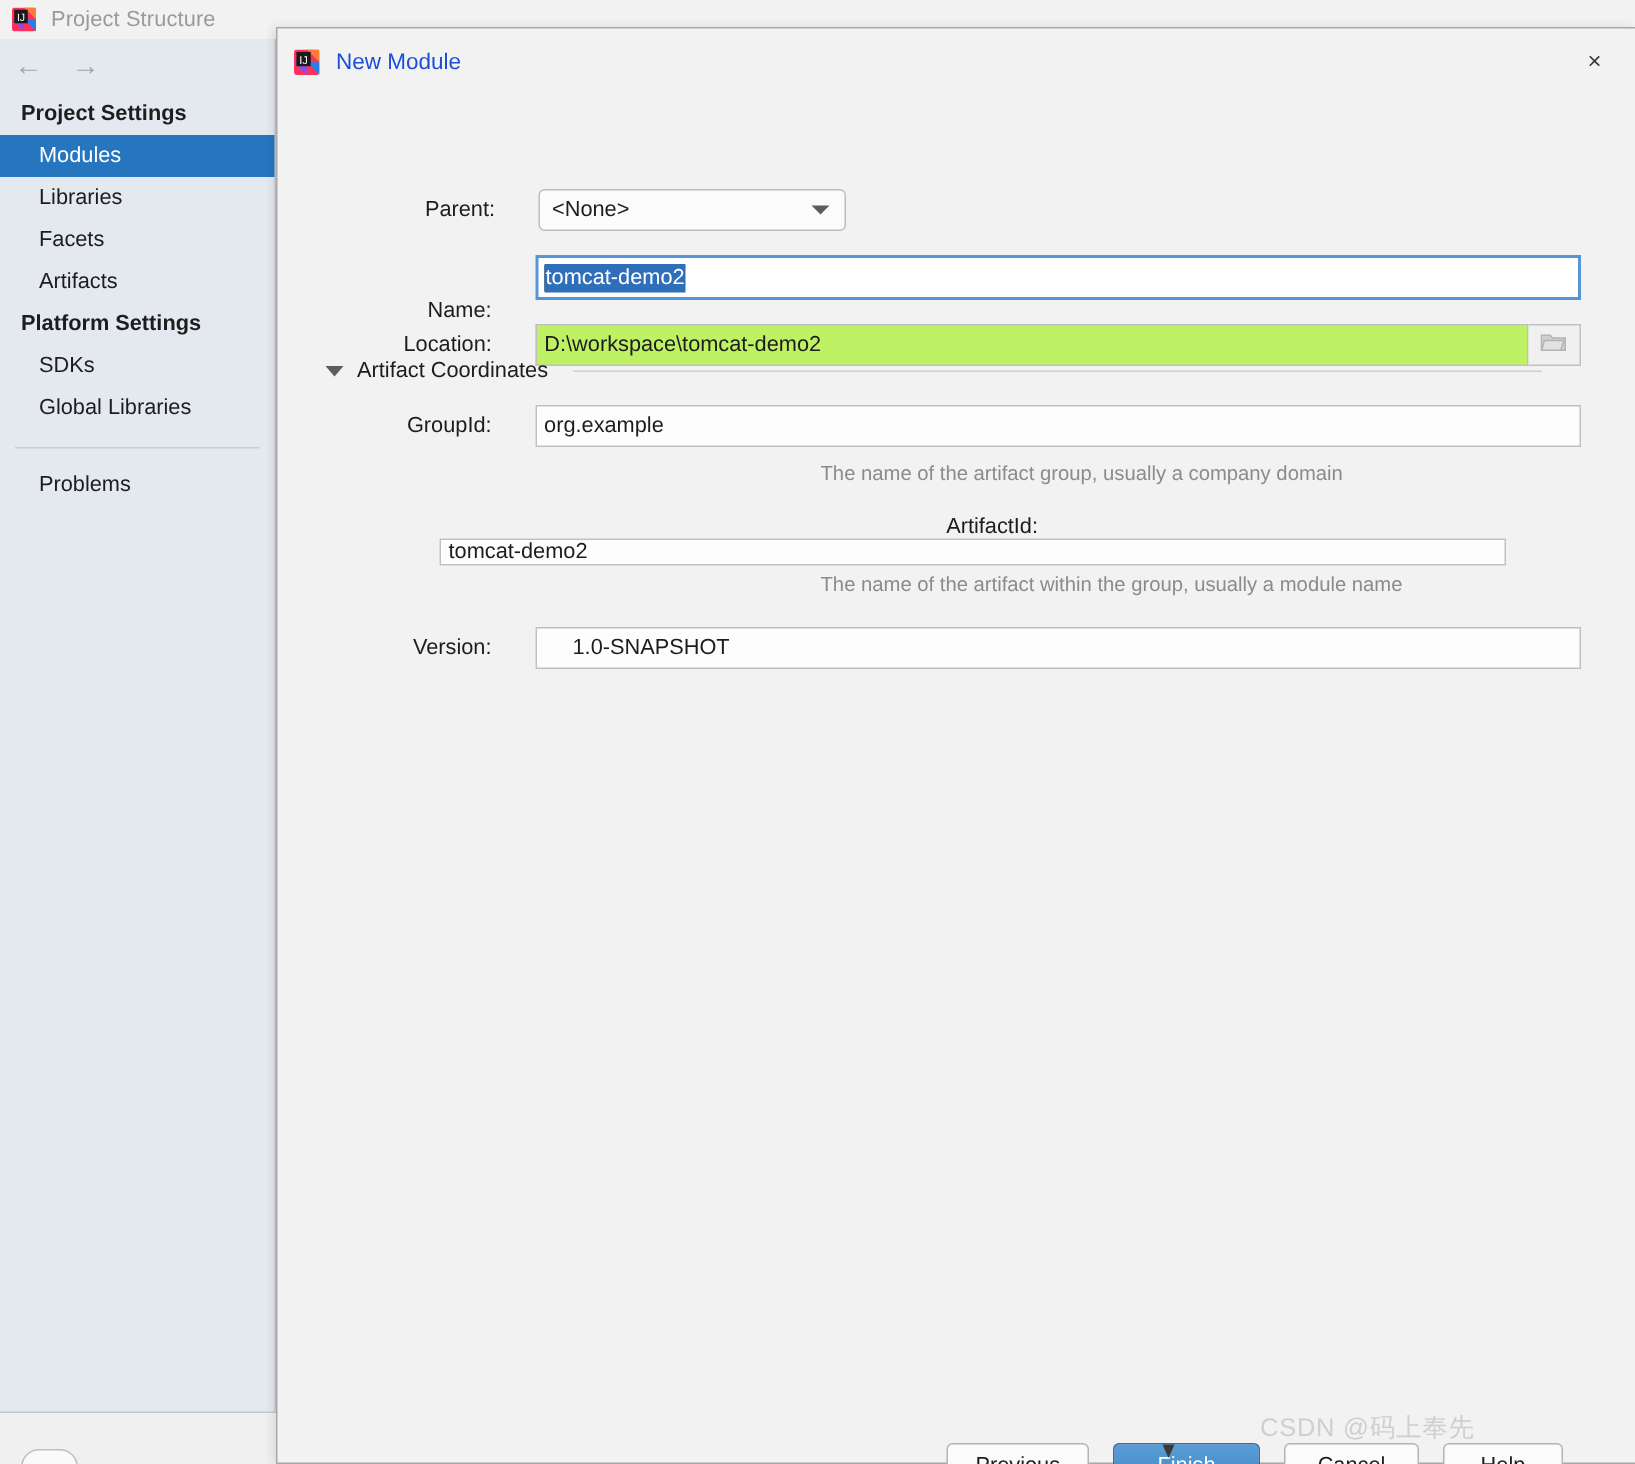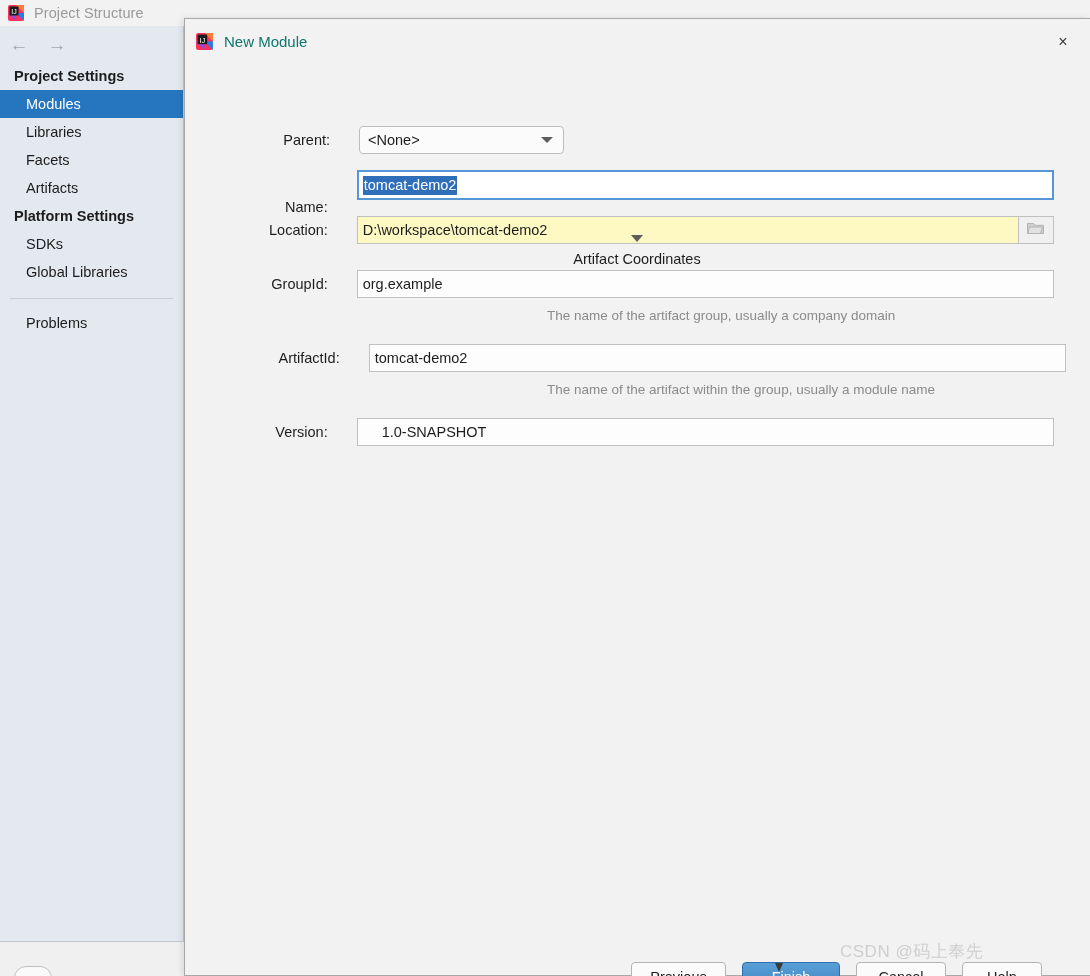--- a/index.html
+++ b/index.html
@@ -147,21 +147,21 @@
     padding-left: 11px;
   }
   .dlg-icon {
     width: 17px; height: 17px;
     margin-right: 11px;
     position: relative;
     flex: 0 0 auto;
   }
   .dlg-title {
     font-size: 15px;
-    color: #0f766e;
+    color: #1d4ed8;
   }
   .dlg-close {
     position: absolute;
     right: 14px; top: 10px;
     width: 26px; height: 26px;
     display: flex; align-items: center; justify-content: center;
     font-size: 16px;
     color: #3c3c3c;
     line-height: 1;
   }
@@ -407,48 +407,48 @@
       <div class="row" style="left:29px; top:106px; width:840px; height:32px;">
         <span class="lbl" style="width:116px;margin-top:44px;">Name:</span>
         <div class="textfield focused" style="margin-left:29px; width:711px;">
           <span class="caret"></span>
             <span class="sel-text">tomcat-demo2</span>
         </div>
       </div>
 
       <div class="row" style="left:29px; top:152px; width:840px; height:30px;">
         <span class="lbl" style="width:116px;">Location:</span>
-        <div class="textfield" style="margin-left:29px; width:674px; background:#fef9c3;">
+        <div class="textfield" style="margin-left:29px; width:674px; background:#bef264;">
           <span>D:\workspace\tomcat-demo2</span>
         </div>
         <div class="browse-btn">
           <span>
             <svg width="17" height="14" viewBox="0 0 17 14">
               <path d="M0.5 2.5h6l1.5 1.8h8.5v8.2H0.5z" fill="#cfcfcf" stroke="#b4b4b4" stroke-width="1"></path>
               <path d="M2.5 6h13l-2 6.5H0.8z" fill="#e2e2e2" stroke="#b4b4b4" stroke-width="1"></path>
             </svg>
           </span>
         </div>
       </div>
 
-      <div class="section-header" style="left:32px; top:172px; width:840px; height:24px;flex-direction:column;">
+      <div class="section-header" style="left:32px; top:172px; width:840px; height:24px;">
         <span class="tri"></span>
         <span class="section-title">Artifact Coordinates</span>
         <span class="section-line" style="flex:1; margin-left:8px; margin-right:29px;"></span>
       </div>
 
       <div class="row" style="left:29px; top:206px; width:840px; height:30px;">
         <span class="lbl" style="width:116px;">GroupId:</span>
         <div class="textfield" style="margin-left:29px; width:711px; background:#fdfdfd;">
           <span>org.example</span>
         </div>
       </div>
       <div class="hint" style="left:345px; top:245px;">The name of the artifact group, usually a company domain</div>
 
-      <div class="row" style="left:41px; top:280px; width:840px; height:30px;">
+      <div class="row" style="left:29px; top:280px; width:840px; height:30px;flex-direction:column;">
         <span class="lbl" style="width:116px;">ArtifactId:</span>
         <div class="textfield" style="margin-left:29px; width:711px; background:#fdfdfd;">
           <span>tomcat-demo2</span>
         </div>
       </div>
       <div class="hint" style="left:345px; top:319px;">The name of the artifact within the group, usually a module name</div>
 
       <div class="row" style="left:29px; top:354px; width:840px; height:30px;">
         <span class="lbl" style="width:116px;">Version:</span>
         <div class="textfield" style="margin-left:29px; width:711px; background:#fdfdfd;padding-left:24px;">

